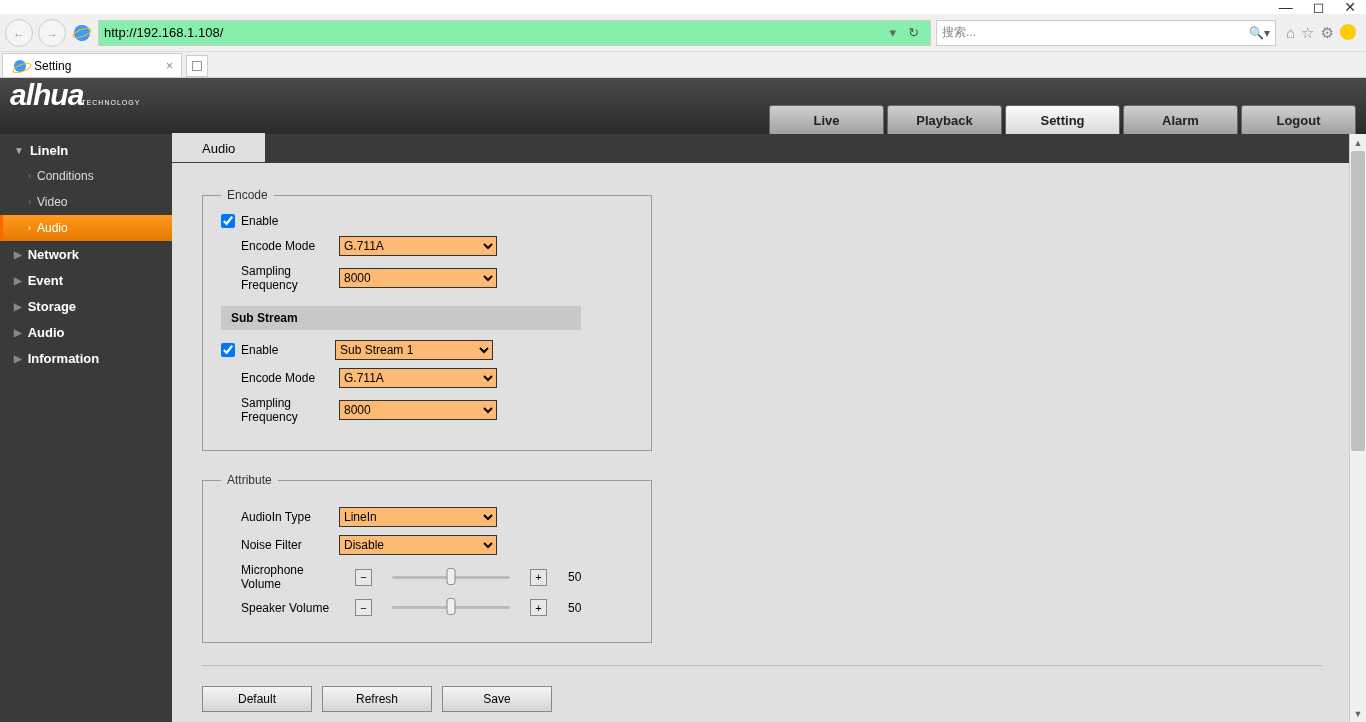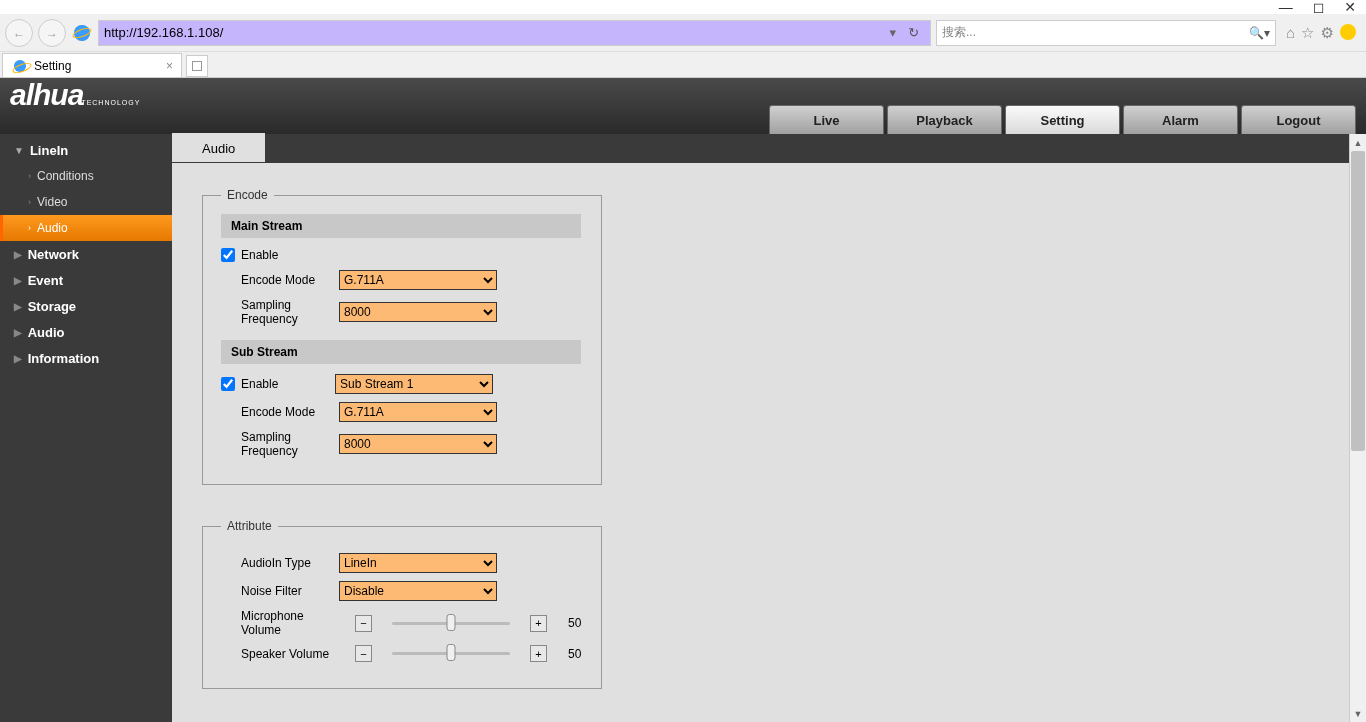--- a/index.html
+++ b/index.html
@@ -5,21 +5,21 @@
 * { box-sizing: border-box; margin: 0; padding: 0; font-family: Arial, sans-serif; }
 body { background: #fff; font-size: 12px; overflow: hidden; }
 
 
 .browser-controls { height: 14px; background: #fff; display: flex; justify-content: flex-end; align-items: center; padding-right: 10px; gap: 20px; }
 .browser-controls span { font-size: 14px; color: #333; cursor: pointer; }
 .nav-bar { height: 38px; background: #f0f0f0; display: flex; align-items: center; padding: 0 5px; gap: 5px; border-bottom: 1px solid #ddd; }
 .nav-btn { width: 28px; height: 28px; border: 1px solid #ccc; border-radius: 50%; display: flex; align-items: center; justify-content: center; color: #999; background: #f5f5f5; }
 .ie-icon { width: 16px; height: 16px; background: radial-gradient(circle, #3b9cff 60%, #005a9e 100%); border-radius: 50%; position: relative; margin: 0 3px; }
 .ie-icon::after { content: ""; position: absolute; width: 18px; height: 6px; border: 1px solid #ffb700; border-radius: 50%; top: 4px; left: -2px; transform: rotate(-20deg); }
-.url-bar { flex: 1; height: 26px; border: 1px solid #ccc; background: #c4b5fd; display: flex; align-items: center; padding: 0 5px; font-size: 13px; }
+.url-bar { flex: 1; height: 26px; border: 1px solid #ccc; background: #86efac; display: flex; align-items: center; padding: 0 5px; font-size: 13px; }
 .url-bar span.arrow { margin-left: auto; color: #666; padding: 0 6px; }
 .refresh-ico { padding: 0 6px; color: #555; }
 .search-bar { width: 340px; height: 26px; border: 1px solid #ccc; background: #fff; display: flex; align-items: center; padding: 0 5px; color: #888; justify-content: flex-end; }
 .search-bar .mag { margin-left: auto; color: #555; }
 .icon-row { display: flex; gap: 6px; padding: 0 5px; }
 .icon-row span { color: #888; font-size: 15px; }
 .smiley { width: 16px; height: 16px; background: #ffcc00; border-radius: 50%; display: inline-block; }
 
 .tab-bar { height: 26px; background: #f0f0f0; display: flex; align-items: flex-end; border-bottom: 1px solid #ccc; padding-left: 2px; }
 .tab { height: 24px; background: #fff; border: 1px solid #ccc; border-bottom: none; display: flex; align-items: center; padding: 0 8px; gap: 5px; font-size: 12px; min-width: 180px; }
@@ -52,21 +52,21 @@
 .content-scroll { position: absolute; right: 0; top: 0; width: 17px; height: 100%; background: #f0f0f0; border-left: 1px solid #ccc; }
 .scroll-track { position: absolute; top: 17px; bottom: 17px; left: 0; right: 0; background: #f0f0f0; }
 .scroll-thumb { position: absolute; left: 1px; right: 1px; top: 0; height: 300px; background: #c0c0c0; border-radius: 2px; }
 .scroll-arrow { position: absolute; left: 0; right: 0; height: 17px; display: flex; align-items: center; justify-content: center; font-size: 9px; color: #666; }
 
 .content-tab { display: inline-block; background: #e0e0e0; padding: 8px 30px; font-size: 13px; border-top: 2px solid #e0e0e0; margin-left: 0; position: relative; top: -1px; }
 .content-tabs-row { background: #3a3a3a; height: 29px; padding-left: 0; }
 .content-tabs-row .content-tab { background: #e0e0e0; height: 29px; display: inline-flex; align-items: center; }
 
 .panel { padding: 25px 30px; }
-fieldset { border: 1px solid #999; padding: 12px 18px 18px 18px; margin-bottom: 34px; width: 400px; }
+fieldset { border: 1px solid #999; padding: 12px 18px 18px 18px; margin-bottom: 22px; width: 450px; }
 legend { padding: 0 6px; font-size: 12px; color: #333; }
 .section-hdr { background: #c8c8c8; padding: 5px 10px; font-weight: bold; font-size: 12px; margin-bottom: 10px; width: 360px; }
 .row { display: flex; align-items: center; margin-bottom: 8px; font-size: 12px; }
 .row label.chk-label { margin-left: 6px; }
 .row .field-label { width: 118px; padding-left: 20px; }
 .row select { width: 158px; height: 20px; border: 1px solid #333; font-size: 12px; background: #fdba74; }
 .row input[type=checkbox] { width: 14px; height: 14px; }
 .slider-row { display: flex; align-items: center; margin-bottom: 8px; gap: 16px; }
 .slider-row .field-label { width: 118px; padding-left: 20px; font-size: 12px; }
 .pm-btn { width: 17px; height: 17px; border: 1px solid #888; background: #e8e8e8; display: flex; align-items: center; justify-content: center; font-size: 11px; cursor: pointer; }
@@ -174,21 +174,20 @@
   </div>
 
   <div class="content-wrap">
     <div class="content-tabs-row">
       <div class="content-tab">Audio</div>
     </div>
 
     <div class="panel">
       <fieldset>
         <legend>Encode</legend>
-        <div class="section-hdr">Main Stream</div>
         <div class="row">
           <input type="checkbox" checked="" style="">
           <label class="chk-label">Enable</label>
         </div>
         <div class="row">
           <span class="field-label">Encode Mode</span>
           <select><option>G.711A</option></select>
         </div>
         <div class="row">
           <span class="field-label">Sampling Frequency</span>

